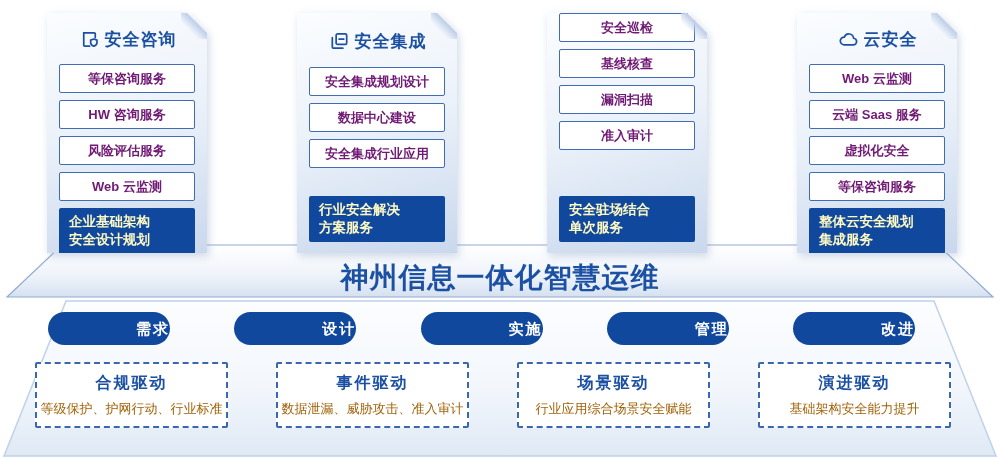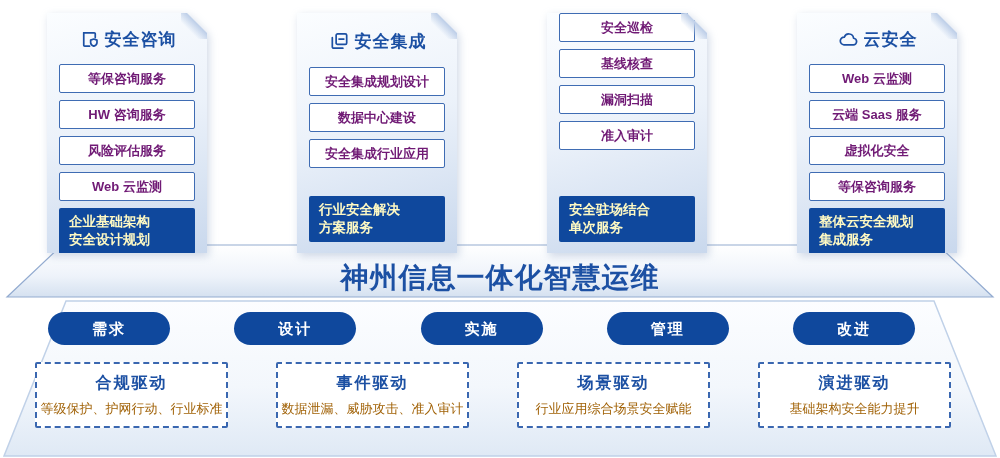--- a/index.html
+++ b/index.html
@@ -50,21 +50,21 @@
   .card-footer span{display:block;white-space:nowrap;}
 
   
   .pills{
     position:absolute;top:312px;left:48px;width:867px;z-index:2;
     display:flex;justify-content:space-between;
   }
   .pill{
     width:122px;height:33px;border-radius:17px;background:#0f489d;
     color:#fff;font-size:15px;font-weight:bold;letter-spacing:2px;
-    text-align:center;line-height:33px;
+    text-align:right;line-height:33px;
   }
 
   
   .drivers{
     position:absolute;top:362px;left:35px;width:916px;z-index:2;
     display:flex;justify-content:space-between;gap:48px;
   }
   .driver{
     width:220px;height:66px;box-sizing:border-box;background:#fff;
     border:2px dashed #3a67b0;border-radius:2px;text-align:center;

